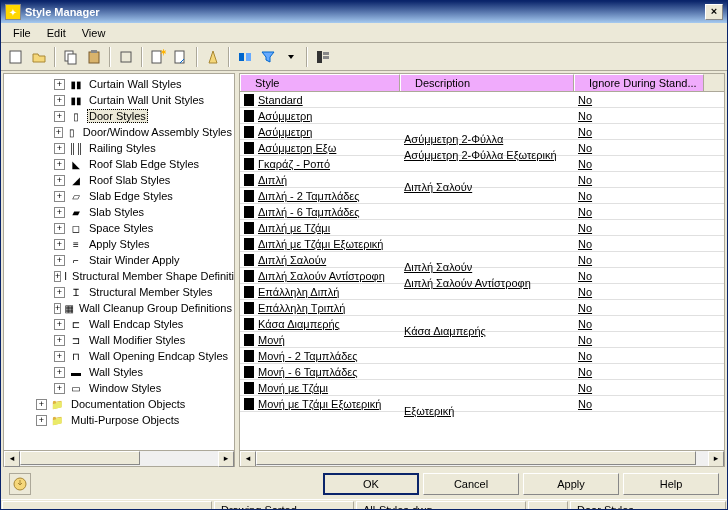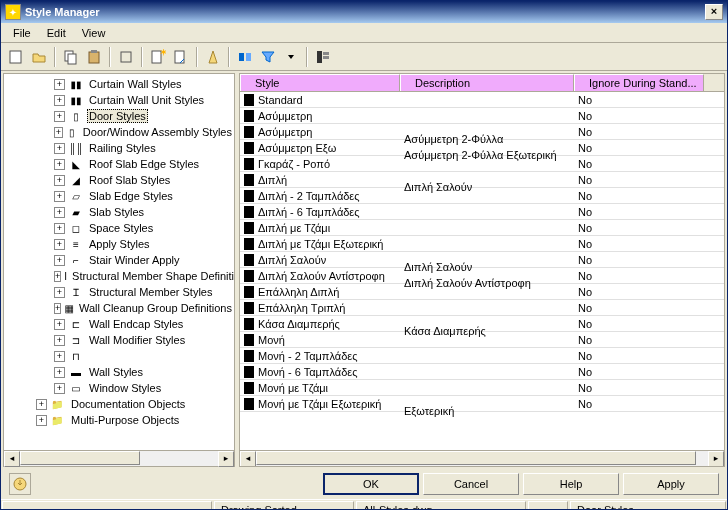--- a/index.html
+++ b/index.html
@@ -24,21 +24,21 @@
 .lbl { padding: 0 2px; }
 .hscroll { height: 16px; background:#ece9d8; border-top:1px solid #aca899; display:flex; }
 .hscroll-btn { width:16px; height:16px; background:#ece9d8; border:1px solid #fff; border-right-color:#888; border-bottom-color:#888; text-align:center; line-height:12px; cursor:pointer; font-size:9px;}
 .hscroll-track { flex:1; background:#f0f0f0; position:relative; }
 .hscroll-thumb { position:absolute; left:0; width:120px; height:14px; background:#ece9d8; border:1px solid #fff; border-right-color:#888; border-bottom-color:#888; cursor:pointer; }
 .right-panel { flex: 1; border: 1px solid #aca899; background:#fff; display:flex; flex-direction:column; overflow:hidden; }
 .grid-head { display:flex; height:18px; background:#ece9d8; border-bottom:1px solid #aca899; }
 .gh { border-right:1px solid #aca899; padding:2px 14px; background:#f0abfc; border-top:1px solid #fff; border-left:1px solid #fff; overflow:hidden; white-space:nowrap; cursor:pointer; }
 .grid-body { flex:1; overflow:hidden; }
 .row { display:flex; height:16px; border-bottom:1px solid #e0e0e0; align-items:center; }
-.cell { padding:0 4px; overflow:hidden; white-space:nowrap; display:flex; align-items:center; }
+.cell { padding:0 4px; overflow:hidden; white-space:nowrap; display:flex; align-items:center;text-decoration:underline; }
 .cell.c0 { width:160px; }
 .cell.c1 { width:174px;margin-top:15px; }
 .cell.c2 { width:130px; }
 .swatch { width:10px; height:12px; background:#000; margin-right:4px; flex-shrink:0; }
 .rp-hscroll { height:16px; background:#ece9d8; border-top:1px solid #aca899; display:flex; }
 .button-row { display:flex; justify-content:flex-end; padding:4px 8px; gap:4px; align-items:center; height:30px; }
 .button-row .roll { width:22px; height:22px; border:1px solid #aca899; background:#ece9d8; margin-right:auto; display:flex; align-items:center; justify-content:center; cursor:pointer; }
 .btn { width:96px; height:22px; background:#ece9d8; border:1px solid #888; border-top-color:#fff; border-left-color:#fff; cursor:pointer; }
 .btn.def { border:2px solid #0a246a; }
 .statusbar { display:flex; height:20px; border-top:1px solid #fff; }
@@ -221,20 +221,21 @@
             <span class="lbl">Wall Endcap Styles</span>
           </div>
           <div class="tree-item" style="padding-left: 50px;">
             <span class="expander">+</span>
             <span class="ticon">⊐</span>
             <span class="lbl">Wall Modifier Styles</span>
           </div>
           <div class="tree-item" style="padding-left: 50px;">
             <span class="expander">+</span>
             <span class="ticon">⊓</span>
+            <span class="lbl">Wall Opening Endcap Styles</span>
           </div>
           <div class="tree-item" style="padding-left: 50px;">
             <span class="expander">+</span>
             <span class="ticon">▬</span>
             <span class="lbl">Wall Styles</span>
           </div>
           <div class="tree-item" style="padding-left: 50px;">
             <span class="expander">+</span>
             <span class="ticon">▭</span>
             <span class="lbl">Window Styles</span>
@@ -440,22 +441,22 @@
 
 <div class="button-row">
   <div class="roll">
       <svg width="14" height="14">
         <circle cx="7" cy="7" r="6" fill="#f5d77a" stroke="#a88734"></circle>
         <path d="M7 3v5m-2-2l2 2 2-2" stroke="#a88734" fill="none"></path>
       </svg>
     </div>
   <button class="btn def">OK</button>
   <button class="btn">Cancel</button>
+  <button class="btn">Apply</button>
   <button class="btn">Help</button>
-  <button class="btn">Apply</button>
 </div>
 
 <div class="statusbar">
   <div style="width:210px"></div>
   <div style="width:140px">Drawing Sorted</div>
   <div style="width:170px">All-Styles.dwg</div>
   <div style="width:40px"></div>
   <div style="flex:1">Door Styles</div>
 </div>
 

